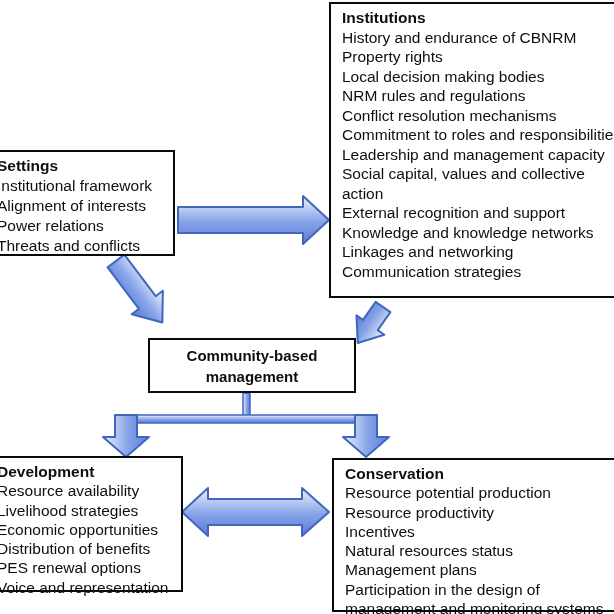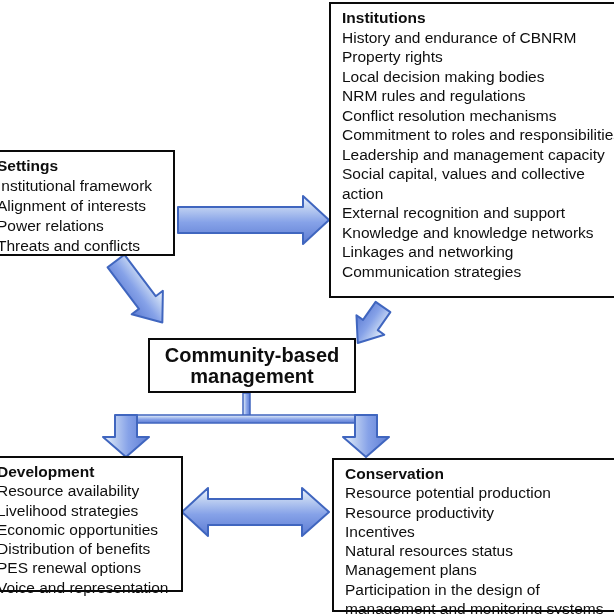--- a/index.html
+++ b/index.html
@@ -15,21 +15,21 @@
   .box .title{font-weight:bold;}
   .box .li{white-space:nowrap;}
   #box-settings{left:-16px;top:150px;width:191px;height:106px;line-height:20px;}
   #box-institutions{left:329px;top:2px;width:300px;height:296px;}
   #box-institutions .li{white-space:normal;}
   #box-development{left:-16px;top:456px;width:199px;height:136px;line-height:19.3px;}
   #box-conservation{left:332px;top:458px;width:300px;height:154px;line-height:19.3px;}
   #box-conservation .li{white-space:normal;}
   #box-community{
     left:148px;top:338px;width:208px;height:55px;text-align:center;
-    font-weight:bold;font-size:20px;line-height:21px;padding:5px 4px;
+    font-weight:bold;font-size:15px;line-height:21px;padding:5px 4px;
   }
 </style>
 </head>
 <body>
 
 <div class="canvas">
 
   <svg class="arrow-layer" width="614" height="614" viewBox="0 0 614 614" xmlns="http://www.w3.org/2000/svg">
     <defs>
       <linearGradient id="agradV" x1="0" y1="0" x2="0" y2="1">

